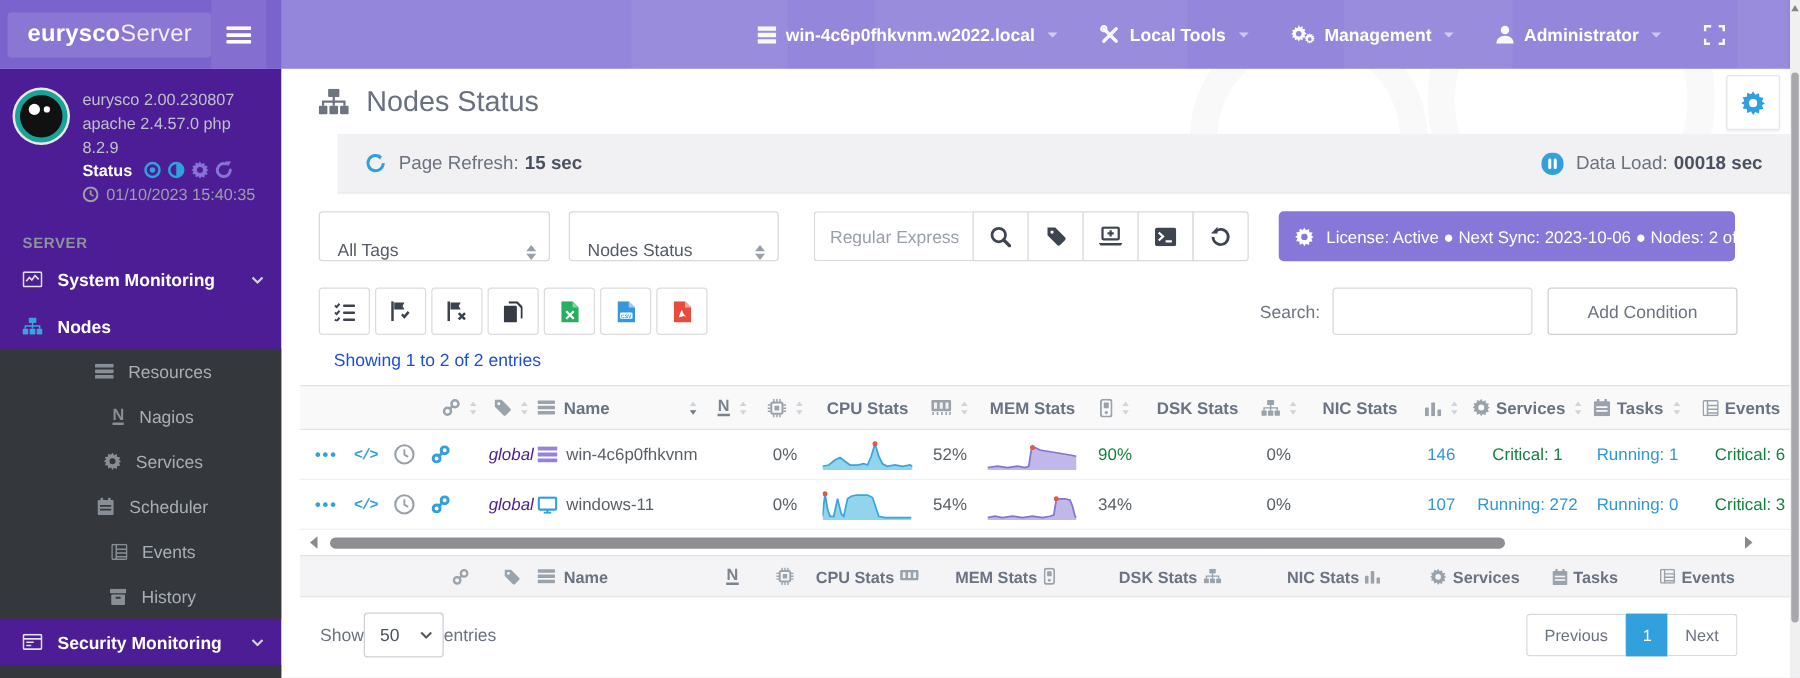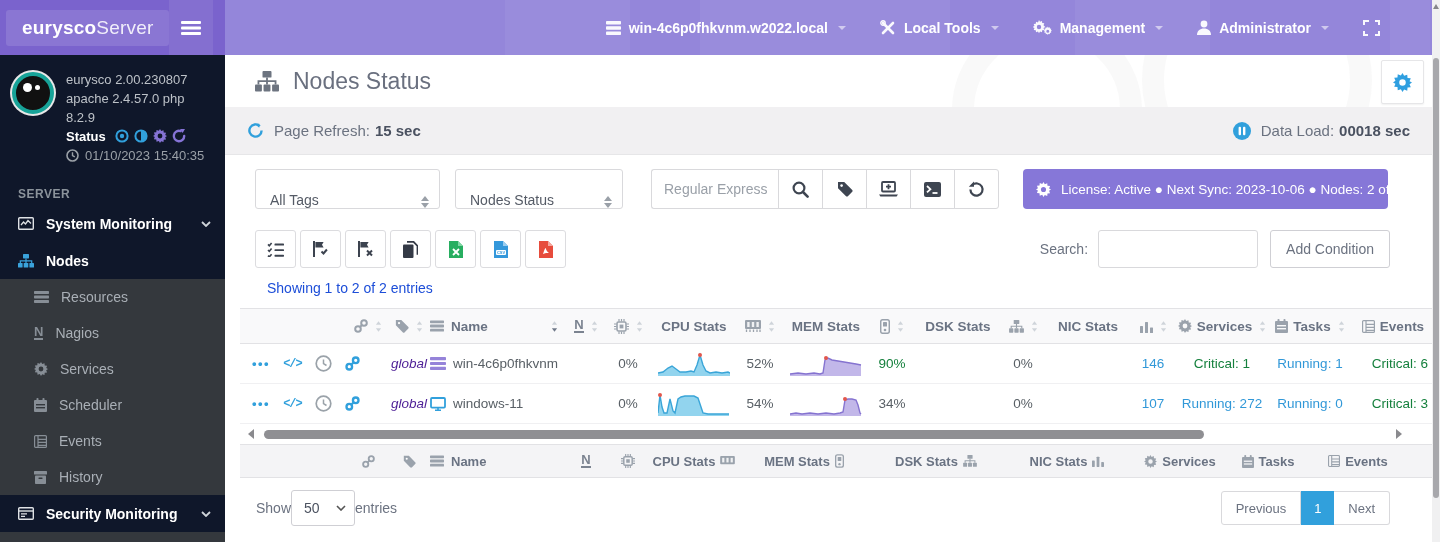--- a/index.html
+++ b/index.html
@@ -14,42 +14,42 @@
   .brand-chip{margin-left:6px;background:rgba(255,255,255,.12);border-radius:3px;padding:7px 16px;font-size:19px;color:#fff;letter-spacing:.2px;}
   .brand-chip b{font-weight:700;}
   .brand-chip span{font-weight:300;color:rgba(255,255,255,.88);}
   .burger-zone{position:absolute;right:12px;top:0;height:55px;width:44px;background:rgba(255,255,255,.08);display:flex;align-items:center;justify-content:center;cursor:pointer;}
   .nav-items{flex:1;display:flex;align-items:center;justify-content:flex-end;gap:34px;padding-right:60px;position:relative;}
   .nav-item{display:flex;align-items:center;gap:8px;color:#fff;font-size:14px;font-weight:700;cursor:pointer;position:relative;z-index:2;}
   .nav-item .caret{width:0;height:0;border-left:4px solid transparent;border-right:4px solid transparent;border-top:4px solid rgba(255,255,255,.55);margin-left:2px;}
   .nav-item svg{opacity:.95;}
 
   
-  .sidebar{position:absolute;left:0;top:55px;width:225px;height:487px;background:#0f172a;z-index:20;}
+  .sidebar{position:absolute;left:0;top:55px;width:225px;height:487px;background:#4c1d95;z-index:20;}
   .sb-info{padding:15px 12px 8px 12px;display:flex;}
   .sb-logo{width:42px;height:42px;border-radius:50%;background:#111;border:4px solid #17a398;box-shadow:0 0 0 2px #e8e8e8;position:relative;flex-shrink:0;margin-top:2px;}
   .sb-logo .d1{position:absolute;left:7px;top:7px;width:9px;height:9px;border-radius:50%;background:#fff;}
   .sb-logo .d2{position:absolute;left:19px;top:9px;width:5px;height:5px;border-radius:50%;background:#fff;}
   .sb-meta{margin-left:12px;font-size:13px;color:#bdc2c8;line-height:19px;}
   .sb-meta .st{color:#fff;font-weight:700;}
   .status-ic{display:inline-flex;gap:5px;vertical-align:-2px;margin-left:6px;}
   .sb-time{color:#9aa0a7;display:flex;align-items:center;gap:6px;}
   .sb-section{margin:14px 0 4px 18px;font-size:12px;font-weight:700;color:#8b939b;letter-spacing:.5px;}
   .sb-item{height:37px;display:flex;align-items:center;padding:0 14px 0 18px;font-size:14px;color:#fff;font-weight:700;cursor:pointer;gap:12px;}
   .sb-item .chev{margin-left:auto;}
   .sb-sub{background:#34383d;}
-  .sb-sub .sb-item{color:#a9afb6;font-weight:400;padding-left:34px;height:36px;}
+  .sb-sub .sb-item{color:#a9afb6;font-weight:400;padding-left:34px;height:36px;justify-content:center;}
 
   
   .main{position:absolute;left:225px;top:55px;width:1207px;height:487px;background:#fff;display:flex;flex-direction:column;overflow:hidden;}
   .page-header{position:relative;height:52px;flex-shrink:0;display:flex;align-items:center;padding-left:30px;overflow:hidden;background:#fff;}
   .wm{position:absolute;border-radius:50%;border:22px solid rgba(110,110,125,.045);}
   .page-title{display:flex;align-items:center;gap:14px;color:#6a707f;font-size:23px;position:relative;z-index:2;}
   .settings-card{position:absolute;right:8px;top:5px;width:43px;height:44px;background:#fff;border:1px solid #e6e6e8;border-radius:2px;box-shadow:0 1px 2px rgba(0,0,0,.06);display:flex;align-items:center;justify-content:center;cursor:pointer;z-index:3;}
-  .refresh-strip{height:48px;flex-shrink:0;background:#f1f0f2;border-bottom:1px solid #e6e6e8;display:flex;align-items:center;padding:0 22px 0 22px;font-size:15px;color:#6b7280;}
+  .refresh-strip{height:48px;flex-shrink:0;background:#f1f0f2;border-bottom:1px solid #e6e6e8;display:flex;align-items:center;padding:0 22px 0 22px;font-size:15px;color:#6b7280;margin-left:45px;}
   .refresh-strip b{color:#4a5160;font-weight:700;margin-left:5px;}
   .rs-left{display:flex;align-items:center;gap:10px;}
   .rs-right{margin-left:auto;display:flex;align-items:center;gap:10px;}
 
   .content{flex:1;background:#fff;display:flex;flex-direction:column;padding-left:15px;}
 
   
   .filters{margin:14px 44px 0 15px;height:40px;display:flex;align-items:stretch;}
   .fake-select{width:185px;border:1px solid #d9d9dc;border-radius:3px;background:#fff;display:flex;align-items:flex-end;padding:0 10px 0 14px;font-size:14px;color:#555b66;cursor:pointer;}
   .fake-select + .fake-select{width:168px;margin-left:15px;}
@@ -63,21 +63,21 @@
   .grp-btn{width:45px;border:1px solid #d9d9dc;border-left-width:1px;background:#fff;display:flex;align-items:center;justify-content:center;cursor:pointer;margin-left:-1px;color:#3e4551;}
   .grp-btn:last-child{border-radius:0 3px 3px 0;}
   .license-badge{margin-left:auto;background:#8677d8;border-radius:4px;color:#fff;display:flex;align-items:center;gap:10px;padding:0 13px;font-size:13.5px;white-space:nowrap;overflow:hidden;max-width:365px;}
 
   
   .toolbar{margin:21px 42px 0 15px;height:38px;display:flex;align-items:center;}
   .tool-btn{width:41px;height:38px;border:1px solid #dcdcdf;border-radius:3px;background:#fff;display:flex;align-items:center;justify-content:center;margin-right:4px;cursor:pointer;color:#3c434f;}
   .search-zone{margin-left:auto;display:flex;align-items:center;gap:10px;}
   .search-zone label{font-size:14px;color:#6b7280;}
   .search-input{width:160px;height:38px;border:1px solid #d9d9dc;border-radius:3px;padding:0 10px;font-size:14px;outline:none;font-family:"Liberation Sans",sans-serif;}
-  .add-cond{height:38px;margin-left:2px;border:1px solid #cfcfd4;border-radius:3px;background:#fff;padding:0 15px;font-size:14px;color:#6b7280;cursor:pointer;font-family:"Liberation Sans",sans-serif;}
+  .add-cond{height:38px;margin-left:2px;border:1px solid #cfcfd4;border-radius:3px;background:#fff;padding:0 31px;font-size:14px;color:#6b7280;cursor:pointer;font-family:"Liberation Sans",sans-serif;}
 
   .showing{margin:12px 0 10px 27px;font-size:14px;color:#1d4ed8;height:18px;}
 
   
   .tbl{width:1192px;overflow:hidden;}
   .trow{display:flex;align-items:center;}
   .trow>div{flex-shrink:0;display:flex;align-items:center;justify-content:center;gap:5px;}
   .thead{height:36px;background:#f9f9fa;border-top:1px solid #e2e2e5;border-bottom:1px solid #e2e2e5;font-size:13.5px;font-weight:700;color:#6a7383;}
   .tfoot{height:34px;background:#f4f4f6;border-top:1px solid #e2e2e5;border-bottom:1px solid #e2e2e5;font-size:13px;font-weight:700;color:#6a7383;}
   .drow{height:40px;border-bottom:1px solid #f0f0f2;font-size:13.5px;color:#596066;background:#fff;}

